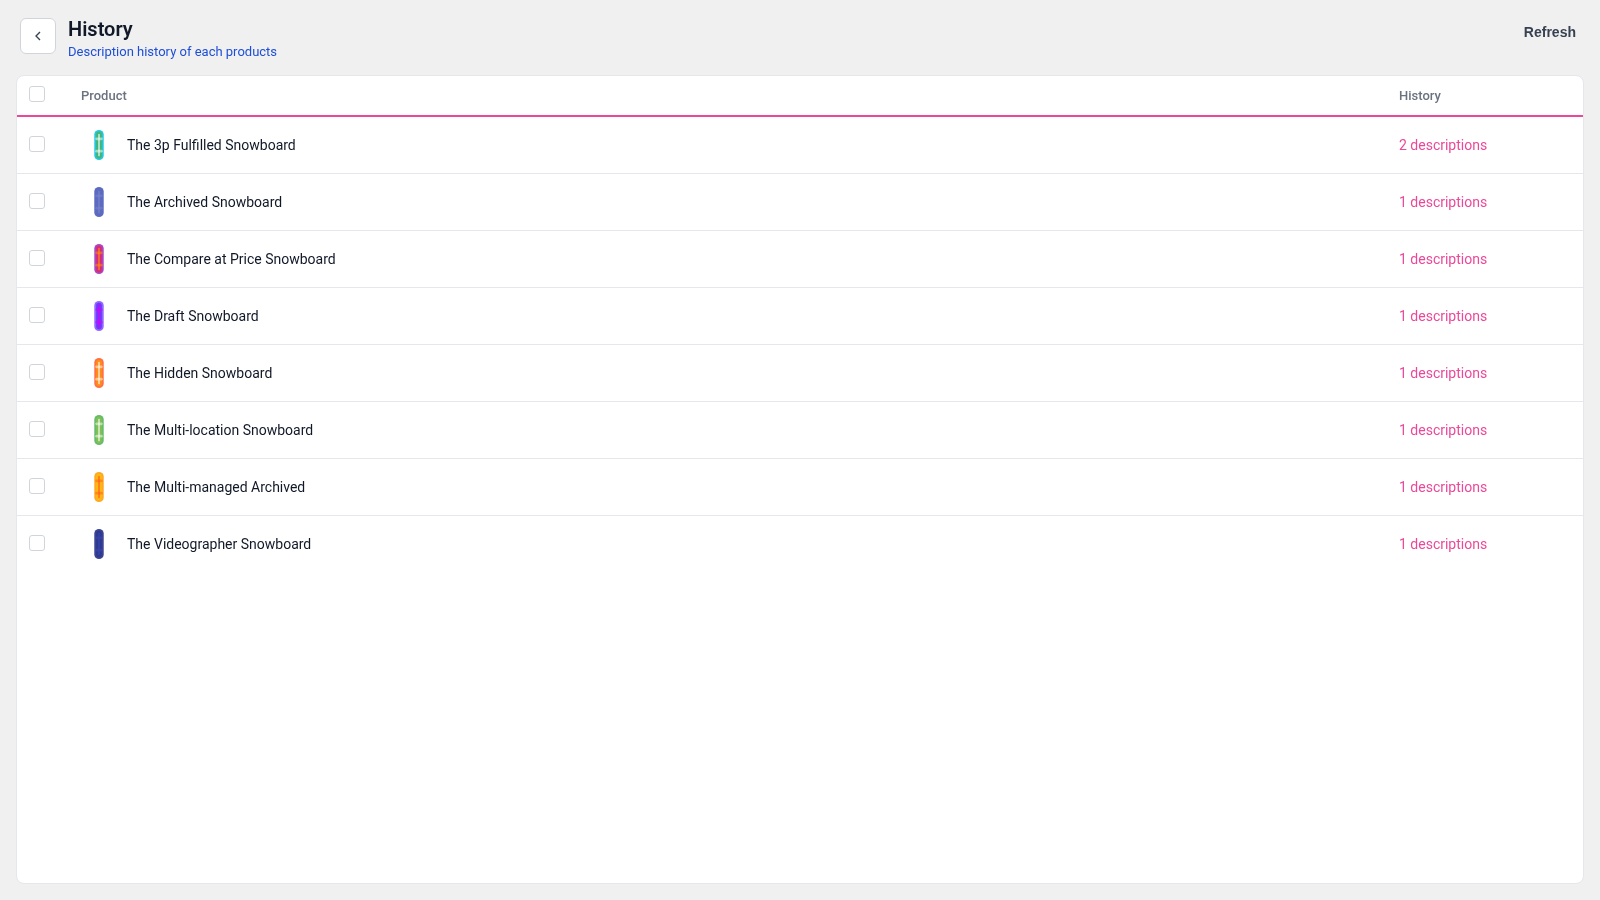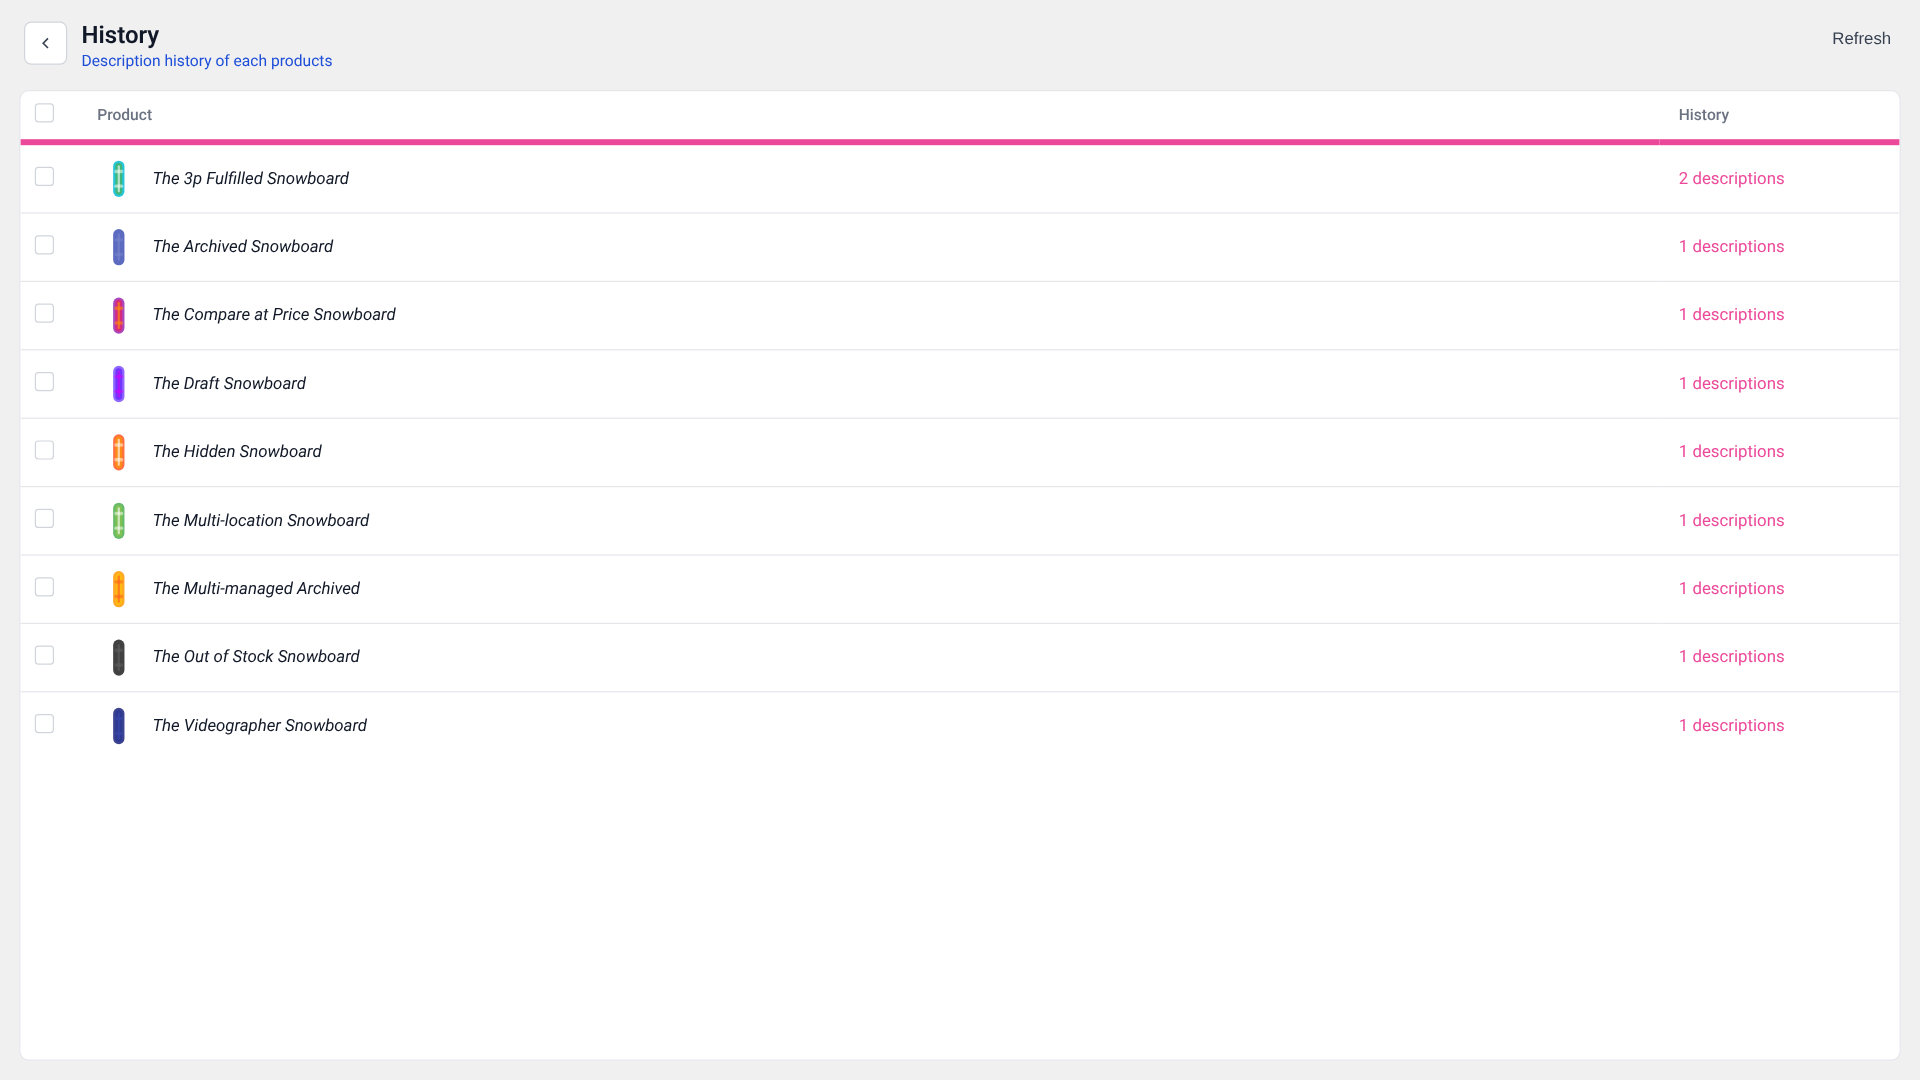--- a/index.html
+++ b/index.html
@@ -72,38 +72,38 @@
       margin-top: 2px;
     }
 
     .refresh-button {
       background: none;
       border: none;
       font-size: 14px;
       color: #374151;
       cursor: pointer;
       padding: 8px 4px;
-      font-weight: 400;
+      font-weight: 700;
     }
 
     .table-container {
       background: #fff;
       border-radius: 8px;
       border: 1px solid #e5e7eb;
       overflow: hidden;
       flex: 1;
     }
 
     table {
       width: 100%;
       border-collapse: collapse;
     }
 
     thead tr {
-      border-bottom: 5px solid #ec4899;
+      border-bottom: 2px solid #ec4899;
       border-radius: 11px;
     }
 
     thead th {
       padding: 10px 16px;
       text-align: left;
       font-size: 13px;
       font-weight: 500;
       color: #6b7280;
     }
@@ -136,21 +136,20 @@
 
     tbody td:first-child {
       width: 48px;
       padding: 10px 12px;
     }
 
     .product-cell {
       display: flex;
       align-items: center;
       gap: 10px;
-      font-style: italic;
     }
 
     .product-thumbnail {
       width: 36px;
       height: 36px;
       border-radius: 4px;
       overflow: hidden;
       flex-shrink: 0;
       display: flex;
       align-items: center;
@@ -358,40 +357,20 @@
           </td>
           <td><span class="history-count">1 descriptions</span></td>
         </tr>
         <tr>
           <td><input type="checkbox" class="checkbox" style=""></td>
           <td>
             <div class="product-cell">
               <div class="product-thumbnail">
     <svg class="thumb-svg" viewBox="0 0 28 36" xmlns="http://www.w3.org/2000/svg">
 
-      <rect x="9" y="2" width="10" height="32" rx="5" fill="#212121" opacity="0.85"></rect>
-      <rect x="11" y="4" width="6" height="28" rx="3" fill="#424242" opacity="0.7"></rect>
-      <rect x="13" y="6" width="2" height="24" rx="1" fill="#616161" opacity="0.6"></rect>
-
-      <rect x="10" y="10" width="8" height="3" rx="1.5" fill="#616161" opacity="0.5"></rect>
-      <rect x="10" y="23" width="8" height="3" rx="1.5" fill="#616161" opacity="0.5"></rect>
-    </svg>
-  </div>
-              <span class="product-name">The Out of Stock Snowboard</span>
-            </div>
-          </td>
-          <td><span class="history-count">1 descriptions</span></td>
-        </tr>
-        <tr>
-          <td><input type="checkbox" class="checkbox" style=""></td>
-          <td>
-            <div class="product-cell">
-              <div class="product-thumbnail">
-    <svg class="thumb-svg" viewBox="0 0 28 36" xmlns="http://www.w3.org/2000/svg">
-
       <rect x="9" y="2" width="10" height="32" rx="5" fill="#1a237e" opacity="0.85"></rect>
       <rect x="11" y="4" width="6" height="28" rx="3" fill="#283593" opacity="0.7"></rect>
       <rect x="13" y="6" width="2" height="24" rx="1" fill="#3949ab" opacity="0.6"></rect>
 
       <rect x="10" y="10" width="8" height="3" rx="1.5" fill="#3949ab" opacity="0.5"></rect>
       <rect x="10" y="23" width="8" height="3" rx="1.5" fill="#3949ab" opacity="0.5"></rect>
     </svg>
   </div>
               <span class="product-name">The Videographer Snowboard</span>
             </div>

